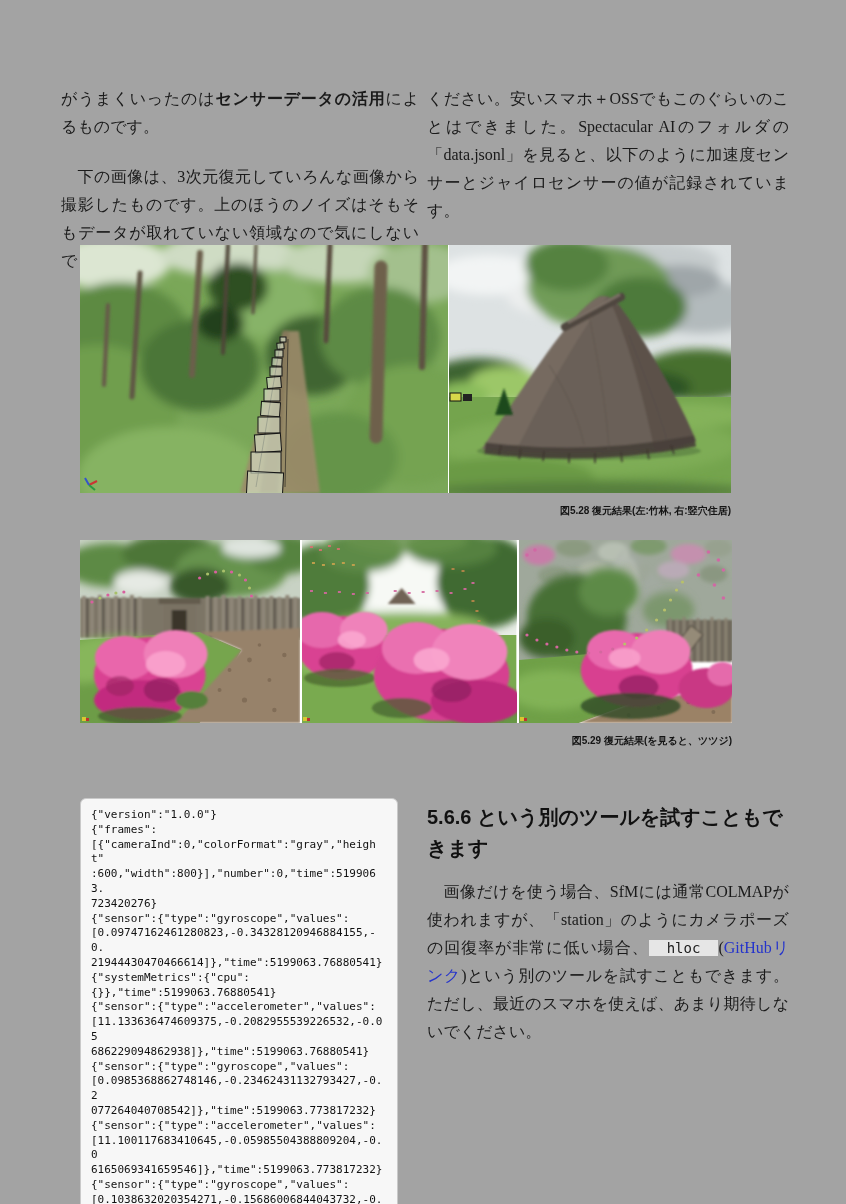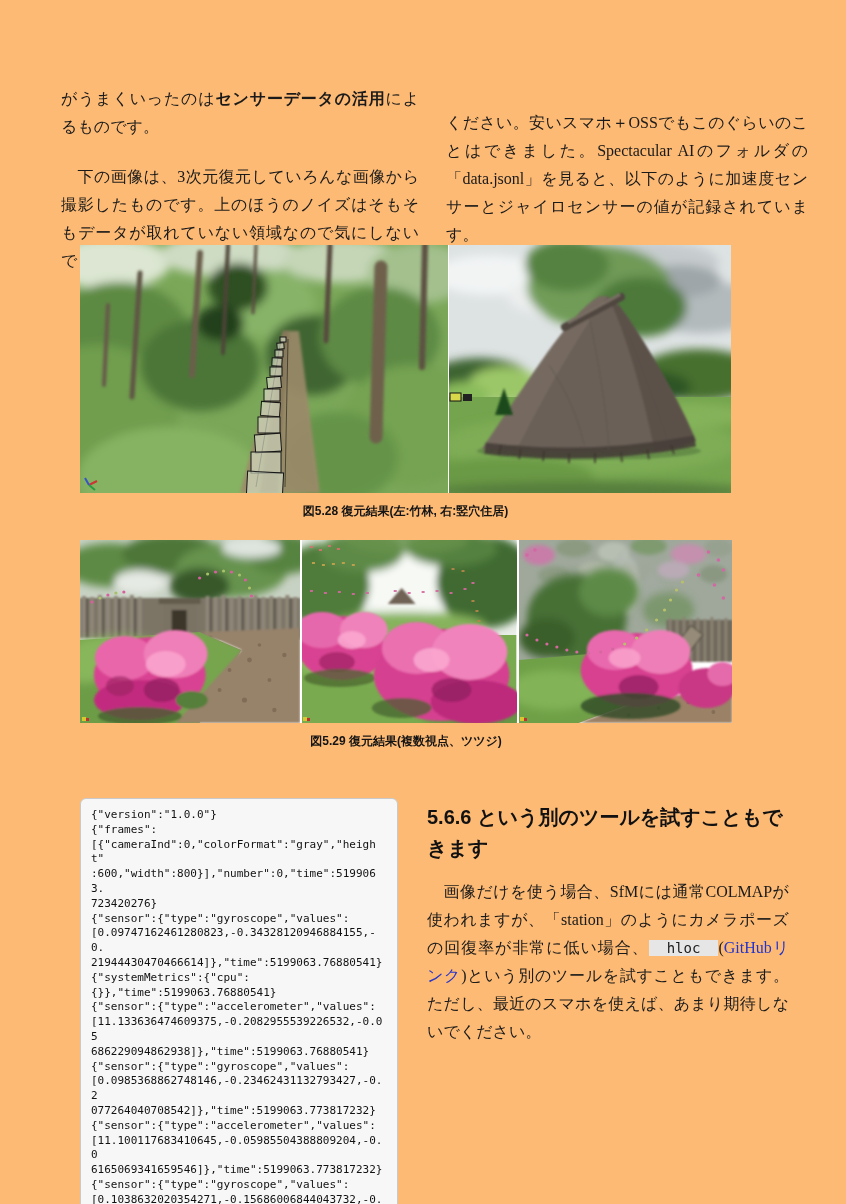--- a/index.html
+++ b/index.html
@@ -1,32 +1,32 @@
 <!DOCTYPE html>
 <html style="--link: #2433cc; --code_bg: #f7f7f7; --code_border: #c9c9c9; --inline_code_bg: #e6e6e6;"><head>
 <meta charset="utf-8">
 <style>
   html,body{margin:0;padding:0;background:#ffffff;}
-  .page{position:relative;width:846px;height:1204px;background:#fdba74;overflow:hidden;
+  .page{position:relative;width:846px;height:1204px;background:#a3a3a3;overflow:hidden;
         font-family:"Liberation Serif","DejaVu Serif",serif;color:#1a1a1a;}
   .coltext p{margin:0;font-size:16px;line-height:28px;text-align:justify;text-justify:inter-ideograph;}
   .coltext p + p{margin-top:22px;}
   .gothic-bold{font-family:"Liberation Sans","DejaVu Sans",sans-serif;font-weight:bold;}
   .col-left-top{position:absolute;left:61px;top:85px;width:358px;}
-  .col-right-top{position:absolute;left:446px;top:85px;width:362px;margin-top:24px;}
+  .col-right-top{position:absolute;left:427px;top:85px;width:362px;}
 
   .figure{position:absolute;left:80px;}
   .fig1{top:245px;width:651px;}
   .fig2{top:540px;width:652px;}
   .fig-row{display:flex;gap:1px;background:#fff;}
   .fig1 .fig-row{height:248px;}
   .fig2 .fig-row{height:183px;gap:2px;}
   .photo{display:block;}
-  .figcap{margin-top:9px;text-align:center;font-family:"Liberation Sans","DejaVu Sans",sans-serif;
-          font-weight:bold;font-size:12px;line-height:18px;color:#141414;}
+  .figcap{margin-top:9px;text-align:right;font-family:"Liberation Sans","DejaVu Sans",sans-serif;
+          font-weight:bold;font-size:10px;line-height:18px;color:#141414;}
 
   .codeblock{position:absolute;left:80px;top:787px;width:318px;box-sizing:border-box;
              background:var(--code_bg,#f7f7f7);border:1px solid var(--code_border,#c9c9c9);
              border-radius:6px;padding:9px 10px;font-family:"DejaVu Sans Mono","Liberation Mono",monospace;
              font-size:11px;line-height:14.8px;color:#111;white-space:pre-wrap;word-break:break-all;}
 
   .col-right-bottom{position:absolute;left:427px;top:778px;width:362px;}
   .col-right-bottom h3{margin:24px 0 14px 0;font-family:"Liberation Sans","DejaVu Sans",sans-serif;
                        font-weight:bold;font-size:20px;line-height:31px;color:#111;}
   .inline-code{font-family:"DejaVu Sans Mono","Liberation Mono",monospace;font-size:14px;
@@ -475,21 +475,21 @@
             <circle cx="196" cy="45" r="1.8"></circle>
               <circle cx="205" cy="58" r="1.8"></circle>
           </g>
         </g>
         <g>
             <rect x="1" y="177" width="4" height="4" fill="#d8c830"></rect>
             <rect x="5" y="178" width="3" height="3" fill="#c03030"></rect>
           </g>
       </svg>
     </div>
-    <figcaption class="figcap">図5.29 復元結果(複数視点、ツツジ)</figcaption>
+    <figcaption class="figcap">図5.29 復元結果(を見ると、ツツジ)</figcaption>
   </figure>
 
   <pre class="codeblock">{"version":"1.0.0"}
 {"frames":
 [{"cameraInd":0,"colorFormat":"gray","height"
 :600,"width":800}],"number":0,"time":5199063.
 723420276}
 {"sensor":{"type":"gyroscope","values":
 [0.09747162461280823,-0.34328120946884155,-0.
 21944430470466614]},"time":5199063.76880541}

